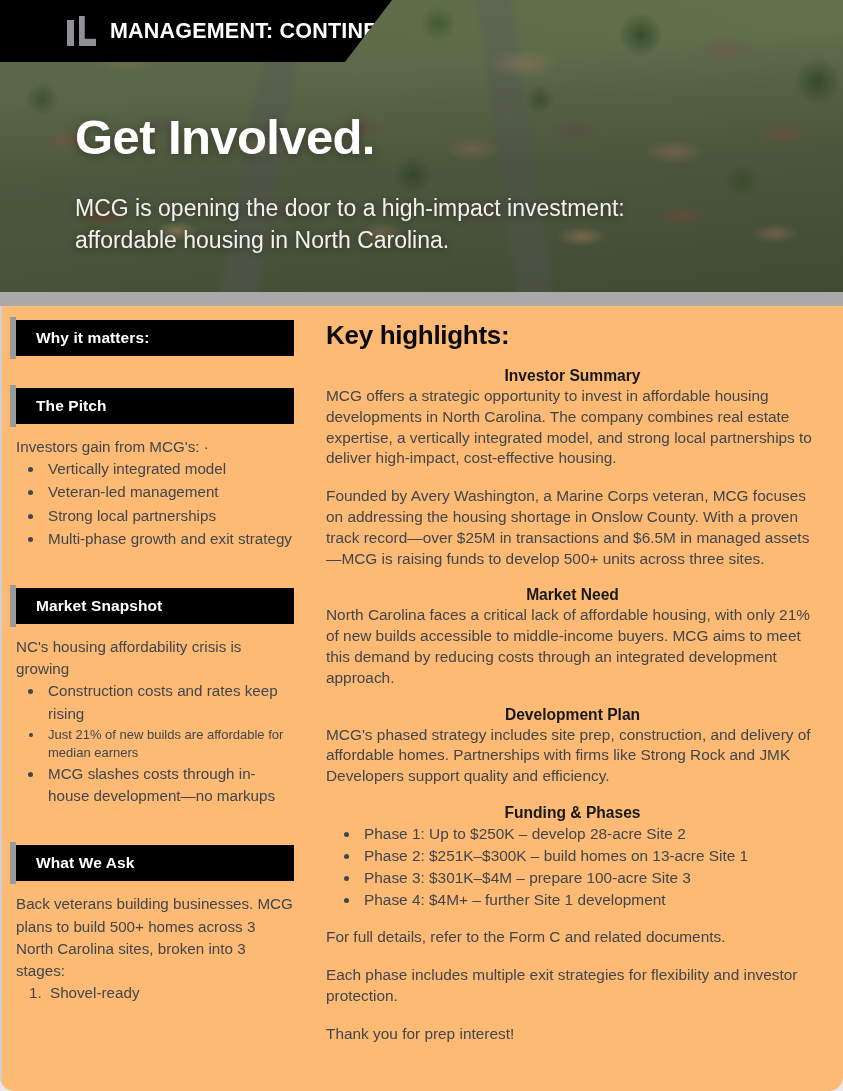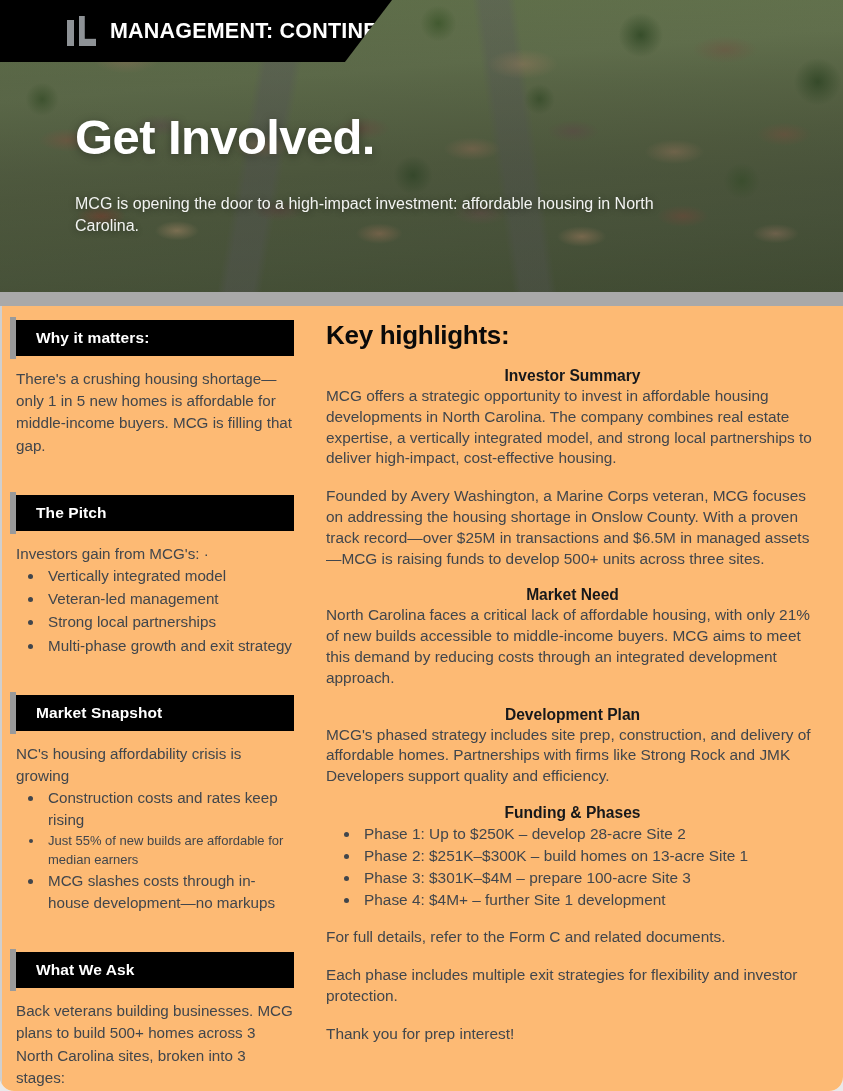--- a/index.html
+++ b/index.html
@@ -144,21 +144,21 @@
     color: #ffffff;
     font-size: 49px;
     font-weight: 800;
     letter-spacing: -.6px;
     line-height: 1.05;
     text-shadow: 0 2px 10px rgba(0,0,0,.35);
   }
   .hero-sub {
     margin-top: 30px;
     color: #f2f3f1;
-    font-size: 16px;
+    font-size: 23px;
     font-weight: 400;
     line-height: 1.36;
     text-shadow: 0 1px 7px rgba(0,0,0,.45);
     max-width: 640px;
   }
 
   
   .band {
     width: 843px;
     height: 14px;
@@ -290,43 +290,40 @@
     </div>
   </div>
 
   <div class="band"></div>
 
   <div class="content">
 
     <div class="col-left">
 
       <div class="sec-head">Why it matters:</div>
-      <div class="sec-body">
-        <p>There's a crushing housing shortage—only 1 in 5 new homes is affordable for middle-income buyers. MCG is filling that gap.</p>
-      </div>
       <div class="gap-lg"></div>
 
       <div class="sec-head">The Pitch</div>
       <div class="sec-body">
         <p>Investors gain from MCG's: ·</p>
         <ul>
           <li>Vertically integrated model</li>
           <li>Veteran-led management</li>
           <li>Strong local partnerships</li>
           <li>Multi-phase growth and exit strategy</li>
         </ul>
       </div>
       <div class="gap-lg"></div>
 
       <div class="sec-head">Market Snapshot</div>
       <div class="sec-body">
         <p>NC's housing affordability crisis is growing</p>
         <ul>
           <li>Construction costs and rates keep rising</li>
-          <li class="small">Just 55% of new builds are affordable for median earners</li>
+          <li class="small">Just 21% of new builds are affordable for median earners</li>
           <li>MCG slashes costs through in-house development—no markups</li>
         </ul>
       </div>
       <div class="gap-lg"></div>
 
       <div class="sec-head">What We Ask</div>
       <div class="sec-body">
         <p>Back veterans building businesses. MCG plans to build 500+ homes across 3 North Carolina sites, broken into 3 stages:</p>
         <ol>
           <li>Shovel-ready</li>

